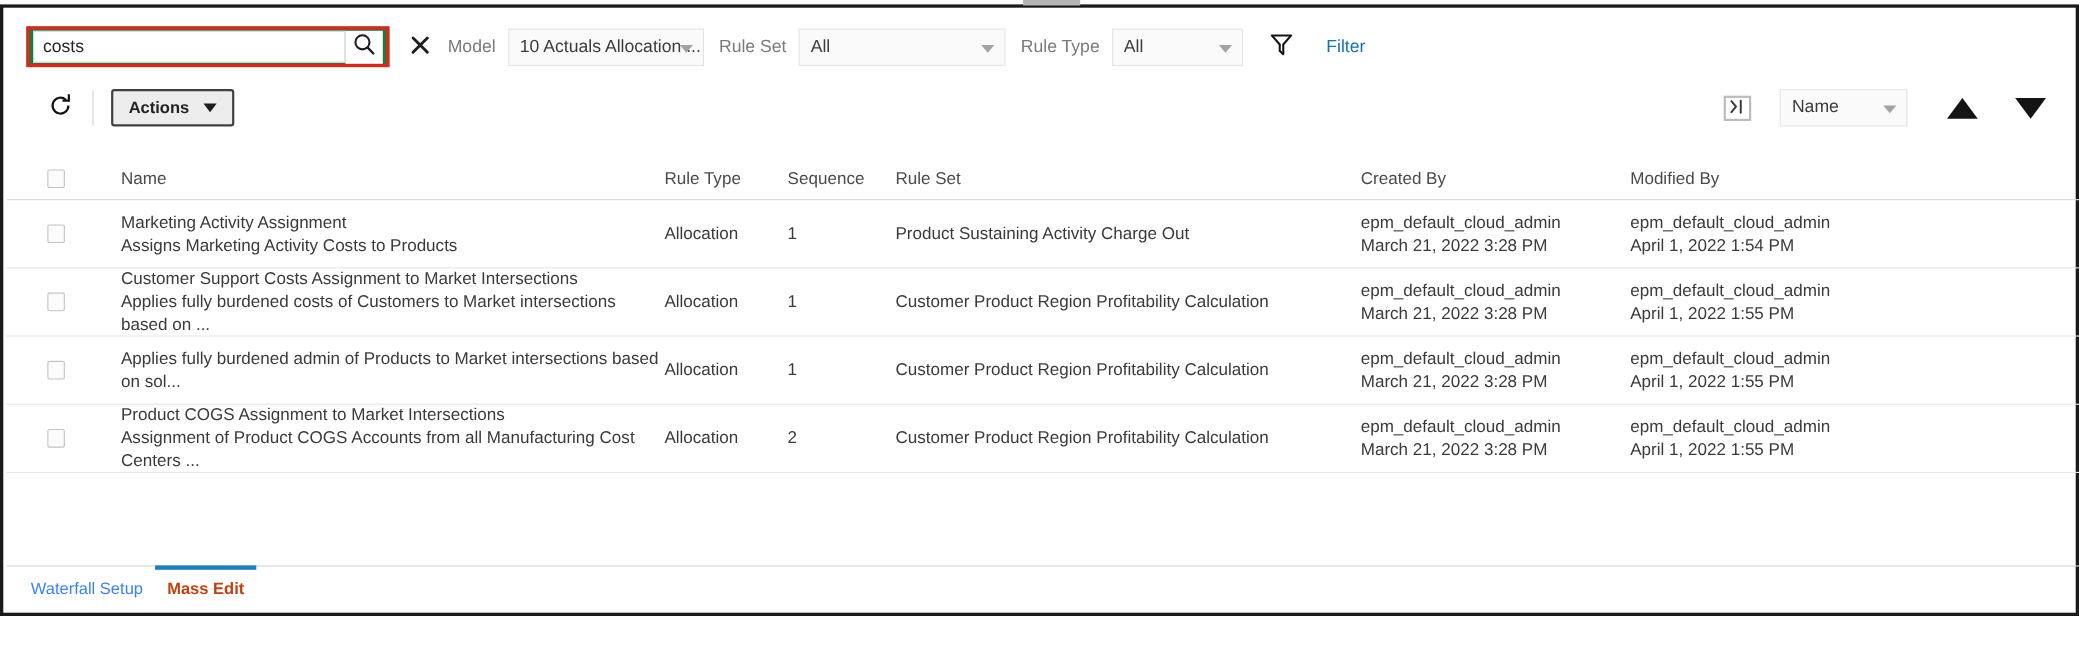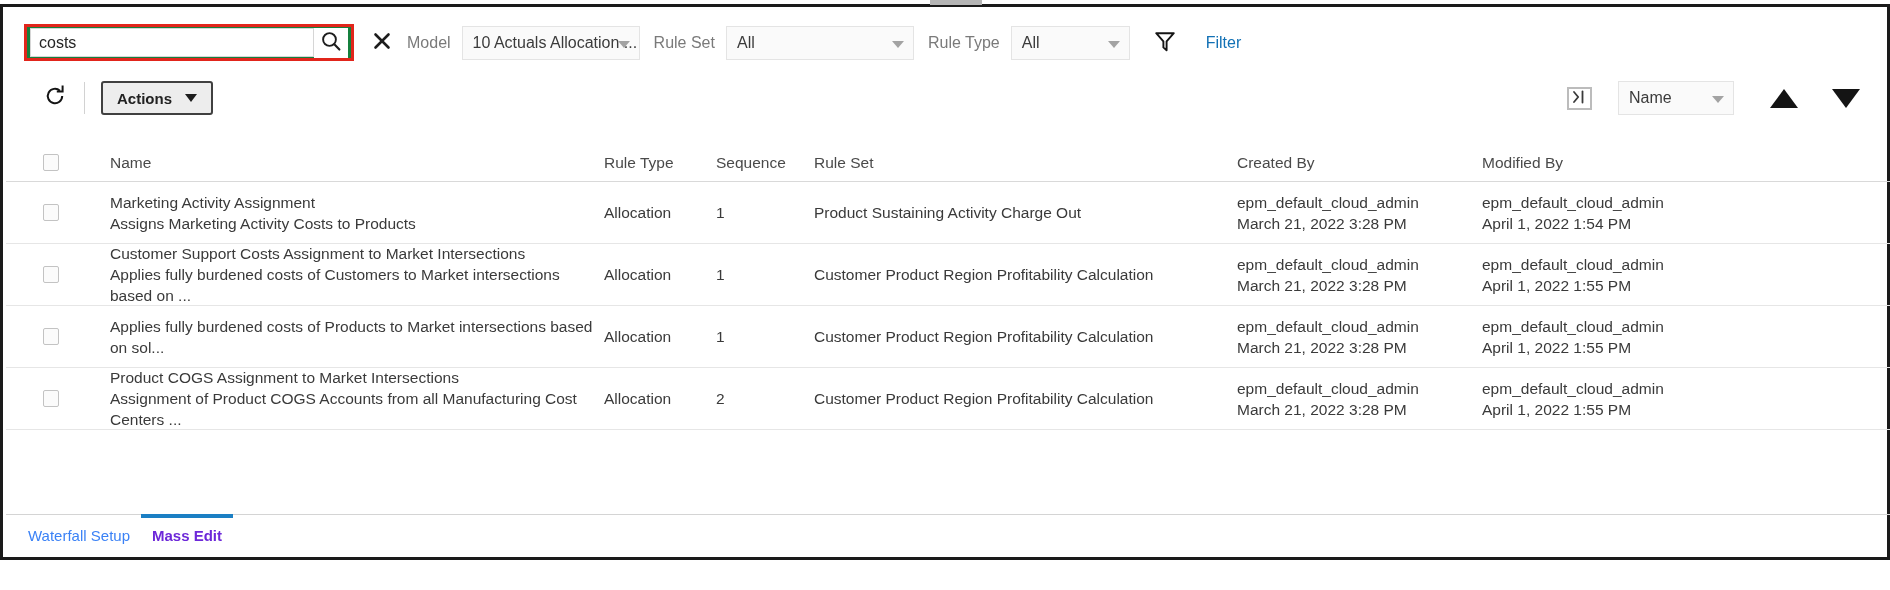--- a/index.html
+++ b/index.html
@@ -276,21 +276,21 @@
     position: relative;
     height: 40px;
     display: flex;
     align-items: center;
     padding: 0 11px;
     font-size: 15px;
     color: #3b82f6;
   }
   .tab.active {
     font-weight: bold;
-    color: #6d28d9;
+    color: #c2410c;
   }
   .tab.active::before {
     content: "";
     position: absolute;
     left: 0; right: 0; top: -1px;
     height: 4px;
     background: #1b7fc4;
   }
 </style>
 </head>
@@ -433,21 +433,21 @@
         </div>
         <div class="cell c-modified">
           <span class="l1">epm_default_cloud_admin</span>
           <span class="l2">April 1, 2022 1:55 PM</span>
         </div>
       </div>
 
       <div class="trow tbody-row">
         <div class="cbx"></div>
         <div class="cell c-name">
-          <span class="l2">Applies fully burdened costs of Products to Market intersections based on sol...</span>
+          <span class="l2">Applies fully burdened admin of Products to Market intersections based on sol...</span>
         </div>
         <div class="cell c-ruletype">Allocation</div>
         <div class="cell c-seq">1</div>
         <div class="cell c-ruleset">Customer Product Region Profitability Calculation</div>
         <div class="cell c-created">
           <span class="l1">epm_default_cloud_admin</span>
           <span class="l2">March 21, 2022 3:28 PM</span>
         </div>
         <div class="cell c-modified">
           <span class="l1">epm_default_cloud_admin</span>

